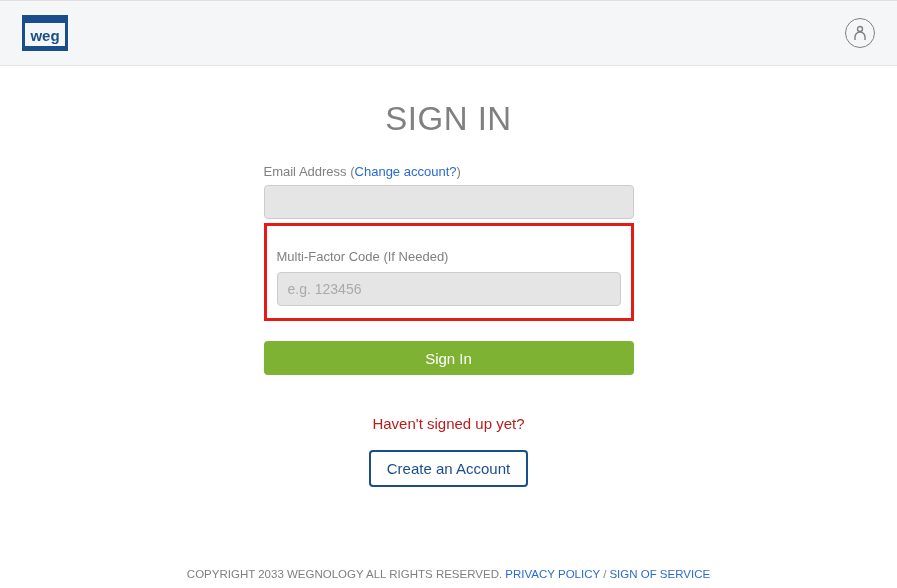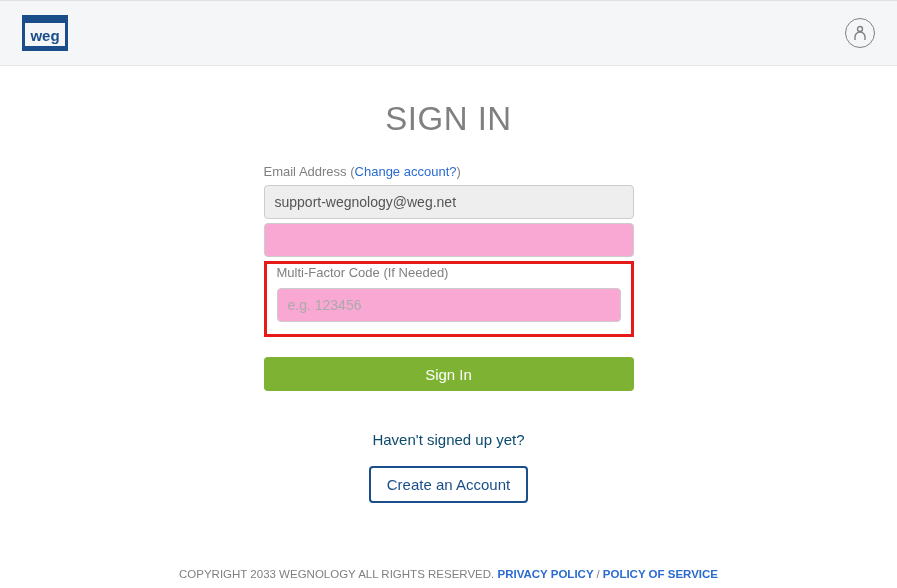--- a/index.html
+++ b/index.html
@@ -72,45 +72,45 @@
   }
   .paren { color: #808080; }
   input[type=text], input[type=password] {
     width: 100%;
     height: 34px;
     border: 1px solid #ccc;
     border-radius: 4px;
     padding: 0 10px;
     font-size: 14px;
     color: #555;
-    background: #f9a8d4;
+    background: #e5e5e5;
     outline: none;
   }
   input.email { background: #eeeeee; }
   input::placeholder { color: #aaa; }
   .mfa-wrap {
     border: 3px solid #e41b17;
-    padding: 1px 10px 12px 10px;
+    padding: 23px 10px 12px 10px;
     margin-bottom: 20px;
   }
   .mfa-wrap .label-row { margin-bottom: 8px; margin-top: 0; }
   .signin-btn {
     width: 100%;
     height: 34px;
     background: #7db232;
     border: none;
     border-radius: 4px;
     color: #fff;
     font-size: 15px;
     font-weight: 500;
     cursor: pointer;
   }
   .signup-prompt {
     text-align: center;
-    color: #0c4a6e;
+    color: #b91c1c;
     font-size: 15px;
     margin-top: 40px;
     margin-bottom: 18px;
   }
   .create-account {
     display: block;
     margin: 0 auto;
     border: 2px solid #1a4e8a;
     background: #fff;
     color: #1a4e8a;
@@ -126,21 +126,20 @@
     bottom: 8px;
     width: 100%;
     text-align: center;
     font-size: 11.5px;
     color: #808080;
   }
   .footer a {
     color: #2b6bd1;
     text-decoration: none;
     cursor: pointer;
-    font-weight: bold;
   }
   .footer .sep { color: #808080; margin: 0 3px; }
 </style>
 </head>
 <body>
 
 <div class="header">
   <div class="logo-box">
     <svg width="46" height="36" viewBox="0 0 46 36">
       <rect x="0" y="0" width="46" height="8" fill="#1a4e8a"></rect>
@@ -161,21 +160,20 @@
 <div class="main">
   <h1 class="title">SIGN IN</h1>
 
   <div class="form">
 
     <div class="field-group">
       <div class="label-row">
         <span>Email Address</span>
         <span class="paren"> (</span><a>Change account?</a><span class="paren">)</span>
       </div>
-      <input type="text" class="email" value="support-wegnology@weg.net" style="">
     </div>
 
     <div class="field-group">
       <input type="password" value="" style="">
     </div>
 
     <div class="mfa-wrap">
       <div class="label-row">Multi-Factor Code (If Needed)</div>
       <input type="text" placeholder="e.g. 123456" style="">
     </div>
@@ -184,14 +182,14 @@
 
     <div class="signup-prompt">Haven't signed up yet?</div>
 
     <button class="create-account">Create an Account</button>
 
   </div>
 </div>
 
 <div class="footer">
   <span>COPYRIGHT 2033 WEGNOLOGY ALL RIGHTS RESERVED.</span>
-  <a>PRIVACY POLICY</a><span class="sep">/</span><a>POLICY OF SERVICE</a>
+  <a>PRIVACY POLICY</a><span class="sep">/</span><a>SIGN OF SERVICE</a>
 </div>
 
 </body></html>

